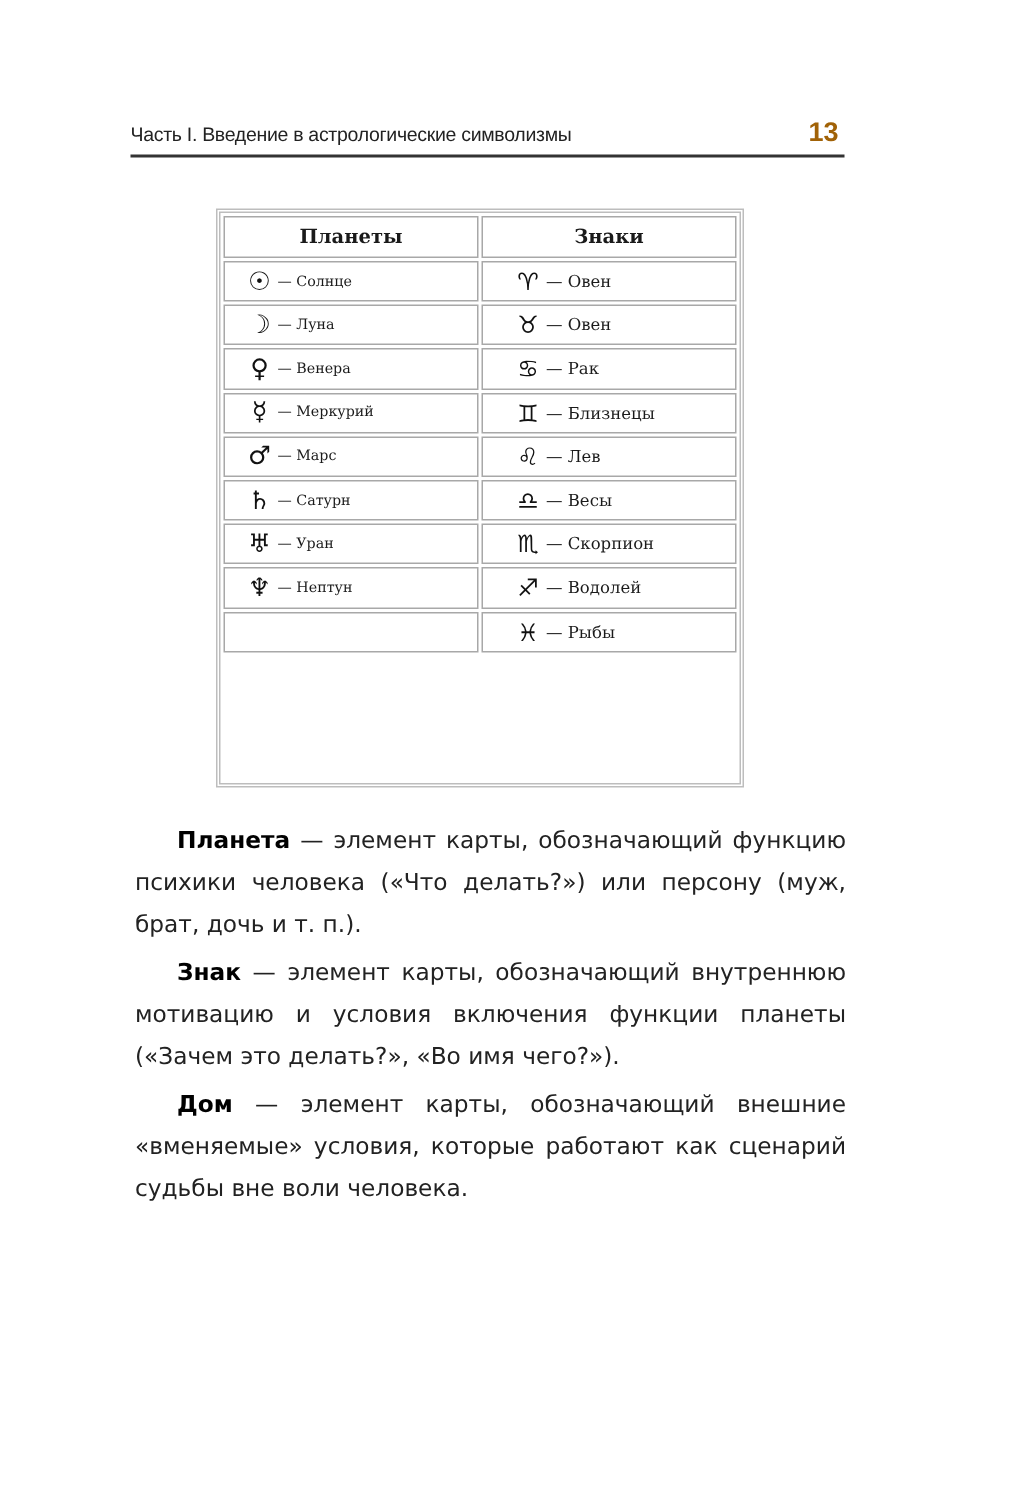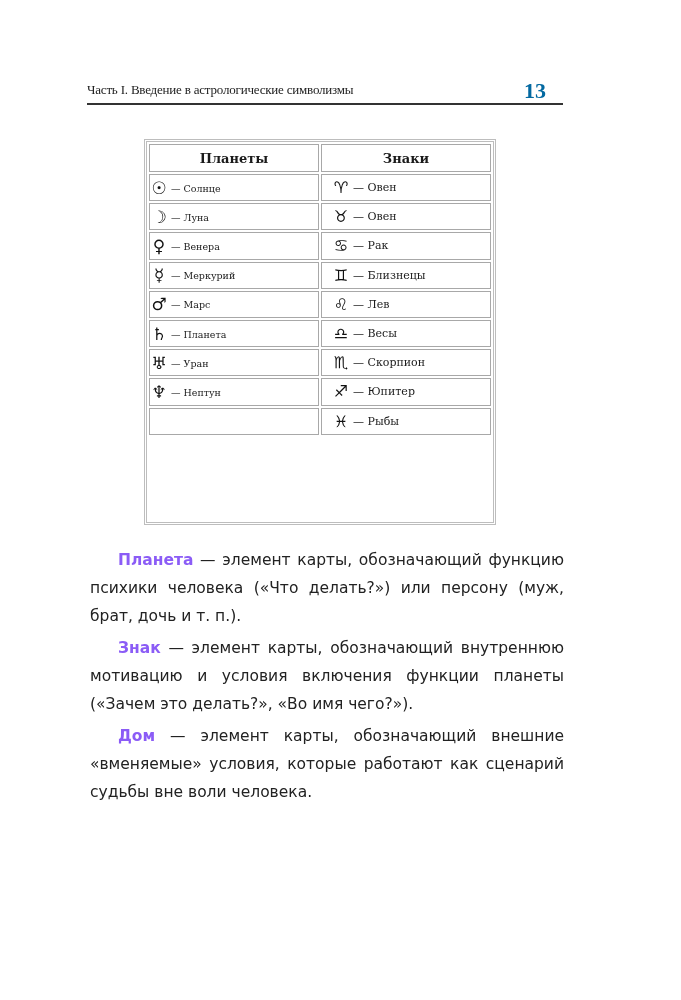--- a/index.html
+++ b/index.html
@@ -1,49 +1,49 @@
 <!DOCTYPE html>
 <html><head>
   <meta charset="utf-8">
   <style>
     html, body { margin: 0; padding: 0; background: #ffffff; }
     body { width: 681px; height: 1000px; position: relative; overflow: hidden; color: #1a1a1a; }
     .header {
       position: absolute; left: 87px; top: 78px; width: 477px; height: 24px;
-      font-family: Liberation Serif, serif;
+      font-family: Liberation Sans, sans-serif;
     }
     .header .title { position: absolute; left: 0; top: 4px; font-size: 13px; letter-spacing: -0.2px; color: #222; }
-    .header .page-num { position: absolute; right: 18px; top: 0; font-size: 22px; font-weight: bold; color: #0369a1; }
+    .header .page-num { position: absolute; right: 5px; top: 0; font-size: 18px; font-weight: bold; color: #a16207; }
     .header-rule { position: absolute; left: 87px; top: 103px; width: 476px; height: 2px; background: #333; }
 
     .table-wrap {
       position: absolute; left: 144px; top: 139px; width: 352px; height: 386px;
       border: 3px double #bdbdbd; box-sizing: border-box; padding: 0;
     }
     table.signs {
       border-collapse: separate; border-spacing: 2px; width: 100%;
       font-family: "DejaVu Serif", serif; table-layout: fixed;
     }
     table.signs td, table.signs th {
       border: 1px solid #a8a8a8; height: 25.2px; padding: 0; vertical-align: middle;
     }
     table.signs th { font-weight: bold; font-size: 13px; height: 26px; }
-    table.signs td.planet { font-size: 9.5px; white-space: nowrap; }
-    table.signs td.sign { padding-left: 10px; font-size: 11px; white-space: nowrap; }
+    table.signs td.planet { padding-left: 14px; font-size: 9.5px; white-space: nowrap; }
+    table.signs td.sign { padding-left: 21px; font-size: 11px; white-space: nowrap; }
     .glyph { font-family: "DejaVu Sans", sans-serif; font-size: 17px; display: inline-block; width: 18px; text-align: center; vertical-align: middle; margin-right: 3px; color: #111; }
     .sign .glyph { font-size: 16px; }
     .lbl { vertical-align: middle; }
 
     .body-text {
       position: absolute; left: 90px; top: 546px; width: 474px;
       font-family: "DejaVu Sans", sans-serif; font-size: 15.5px; line-height: 28px; color: #222;
       text-align: justify;
     }
     .body-text p { margin: 0 0 4px 0; text-indent: 28px; }
-    .body-text b { color: #8b5cf6; }
+    .body-text b { color: #000000; }
   </style>
 </head>
 <body>
 
 <div class="header">
   <span class="title">Часть I. Введение в астрологические символизмы</span>
   <span class="page-num">13</span>
 </div>
 <div class="header-rule"></div>
 
@@ -74,30 +74,30 @@
         </tr>
         <tr>
           <td class="planet"><span class="glyph">☿</span><span class="lbl">— Меркурий</span></td>
           <td class="sign"><span class="glyph">♊</span><span class="lbl">— Близнецы</span></td>
         </tr>
         <tr>
           <td class="planet"><span class="glyph">♂</span><span class="lbl">— Марс</span></td>
           <td class="sign"><span class="glyph">♌</span><span class="lbl">— Лев</span></td>
         </tr>
         <tr>
-          <td class="planet"><span class="glyph">♄</span><span class="lbl">— Планета</span></td>
+          <td class="planet"><span class="glyph">♄</span><span class="lbl">— Сатурн</span></td>
           <td class="sign"><span class="glyph">♎</span><span class="lbl">— Весы</span></td>
         </tr>
         <tr>
           <td class="planet"><span class="glyph">♅</span><span class="lbl">— Уран</span></td>
           <td class="sign"><span class="glyph">♏</span><span class="lbl">— Скорпион</span></td>
         </tr>
         <tr>
           <td class="planet"><span class="glyph">♆</span><span class="lbl">— Нептун</span></td>
-          <td class="sign"><span class="glyph">♐</span><span class="lbl">— Юпитер</span></td>
+          <td class="sign"><span class="glyph">♐</span><span class="lbl">— Водолей</span></td>
         </tr>
         <tr>
           <td class="planet"><span class="lbl"></span></td>
           <td class="sign"><span class="glyph">♓</span><span class="lbl">— Рыбы</span></td>
         </tr>
       </tbody>
   </table>
 </div>
 
 <div class="body-text">

